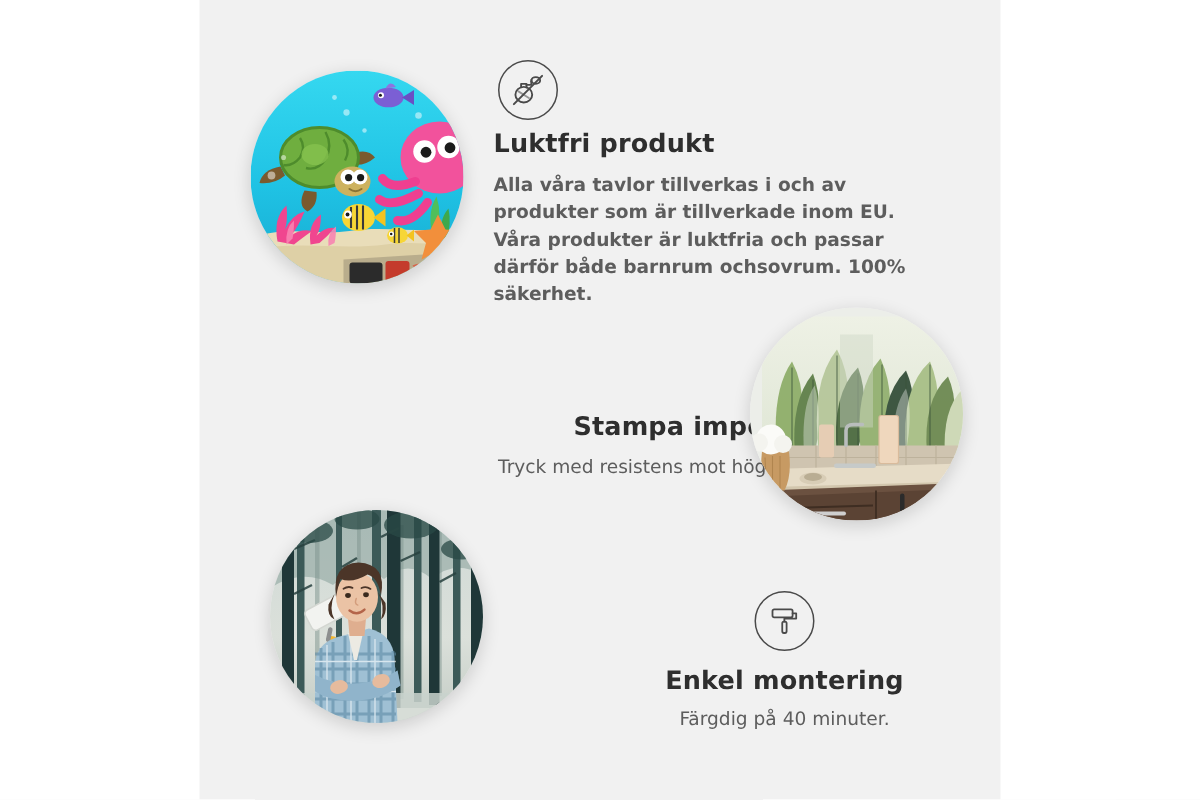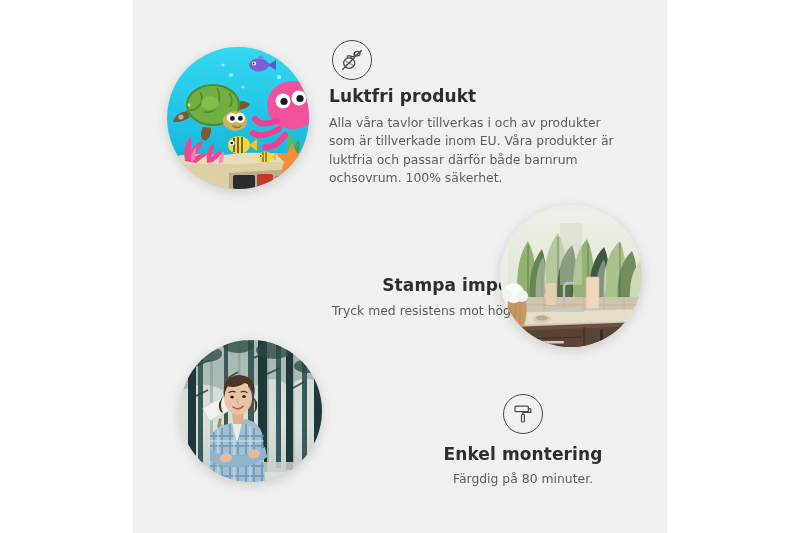--- a/index.html
+++ b/index.html
@@ -69,21 +69,21 @@
 
   
   #feature-odour {
     left: 196px;
     top: 40px;
     width: 300px;
     text-align: left;
   }
   #feature-odour .icon-wrap { margin: 0 0 6px 3px; }
   #feature-odour .f-title { margin-bottom: 7px; }
-  #feature-odour .f-body { width: 292px; }
+  #feature-odour .f-body { width: 292px; font-weight: bold; }
 
   
   #feature-water {
     left: 60px;
     top: 228px;
     width: 402px;
     text-align: right;
   }
   #feature-water .icon-wrap { margin: 0 1px 7px auto; }
   #feature-water .f-title { margin-bottom: 6px; }
@@ -166,21 +166,21 @@
         <svg width="26" height="26" viewBox="0 0 26 26" fill="none" stroke="#4a4a4a" stroke-width="1.2" stroke-linecap="round" stroke-linejoin="round">
 
           <rect x="5.0" y="5.2" width="13.4" height="5.4" rx="1.1"></rect>
 
           <path d="M18.4 7.9 L20.8 7.9 L20.8 11.4 L12.9 11.4 L12.9 13.4"></path>
 
           <rect x="11.5" y="13.4" width="2.9" height="7.6" rx="1.1"></rect>
         </svg>
       </div>
       <p class="f-title">Enkel montering</p>
-      <p class="f-body">Färgdig på 80 minuter.</p>
+      <p class="f-body">Färgdig på 40 minuter.</p>
     </div>
 
   </div>
 
   <div class="photo" id="photo-sea">
     <svg width="142" height="142" viewBox="0 0 142 142">
       <defs>
         <linearGradient id="seaGrad" x1="0" y1="0" x2="0" y2="1">
           <stop offset="0%" stop-color="#35d8f0"></stop>
           <stop offset="55%" stop-color="#1fc2e4"></stop>

